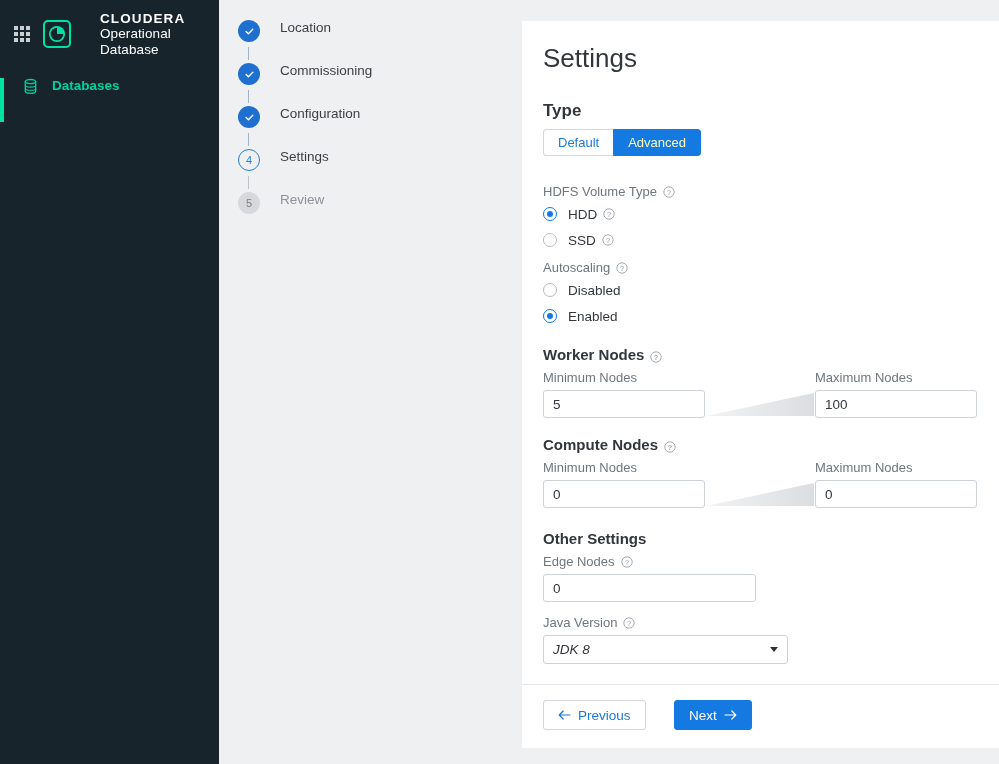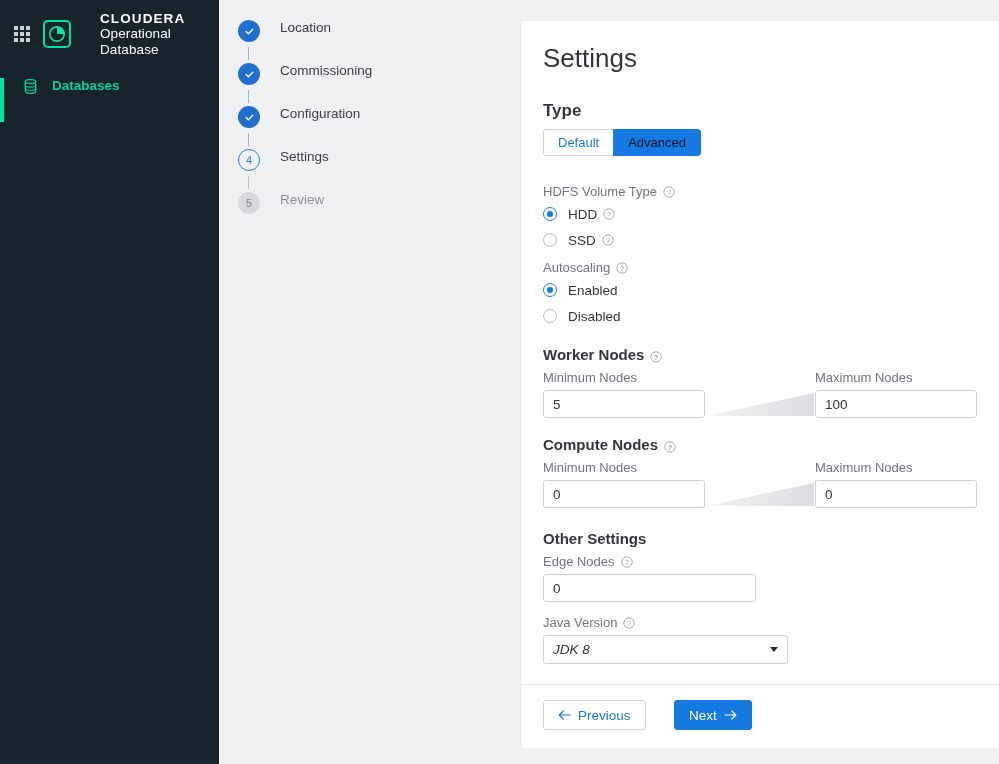--- a/index.html
+++ b/index.html
@@ -253,21 +253,21 @@
     border: 1px solid #D3D7DB;
     background: #ffffff;
     color: #1B79D8;
     cursor: pointer;
   }
   .toggle-btn:first-child { border-radius: 3px 0 0 3px; border-right: none; }
   .toggle-btn:last-child { border-radius: 0 3px 3px 0; }
   .toggle-btn.active {
     background: #1479E0;
     border-color: #1479E0;
-    color: #0f172a;
+    color: #fef9c3;
   }
 
   
   .radio-row {
     display: flex;
     align-items: center;
     height: 24px;
     margin-bottom: 2px;
     cursor: pointer;
   }
@@ -558,26 +558,26 @@
           <span>Autoscaling</span>
           <span class="help-ico">
             <svg viewBox="0 0 12 12" width="12" height="12">
               <circle cx="6" cy="6" r="5.2" fill="none" stroke="#9AA1A8" stroke-width="0.9"></circle>
               <text x="6" y="8.7" font-size="7.4" fill="#9AA1A8" text-anchor="middle" font-family="Liberation Sans, sans-serif">?</text>
             </svg>
           </span>
         </div>
 
         <div class="radio-row">
+          <span class="radio"></span>
+          <span class="radio-label">Disabled</span>
+        </div>
+        <div class="radio-row">
           <span class="radio checked"></span>
           <span class="radio-label">Enabled</span>
-        </div>
-        <div class="radio-row">
-          <span class="radio"></span>
-          <span class="radio-label">Disabled</span>
         </div>
 
         
         <div class="nodes-head">
           <span>Worker Nodes</span>
           <span class="help-ico">
             <svg viewBox="0 0 12 12" width="12" height="12">
               <circle cx="6" cy="6" r="5.2" fill="none" stroke="#9AA1A8" stroke-width="0.9"></circle>
               <text x="6" y="8.7" font-size="7.4" fill="#9AA1A8" text-anchor="middle" font-family="Liberation Sans, sans-serif">?</text>
             </svg>

